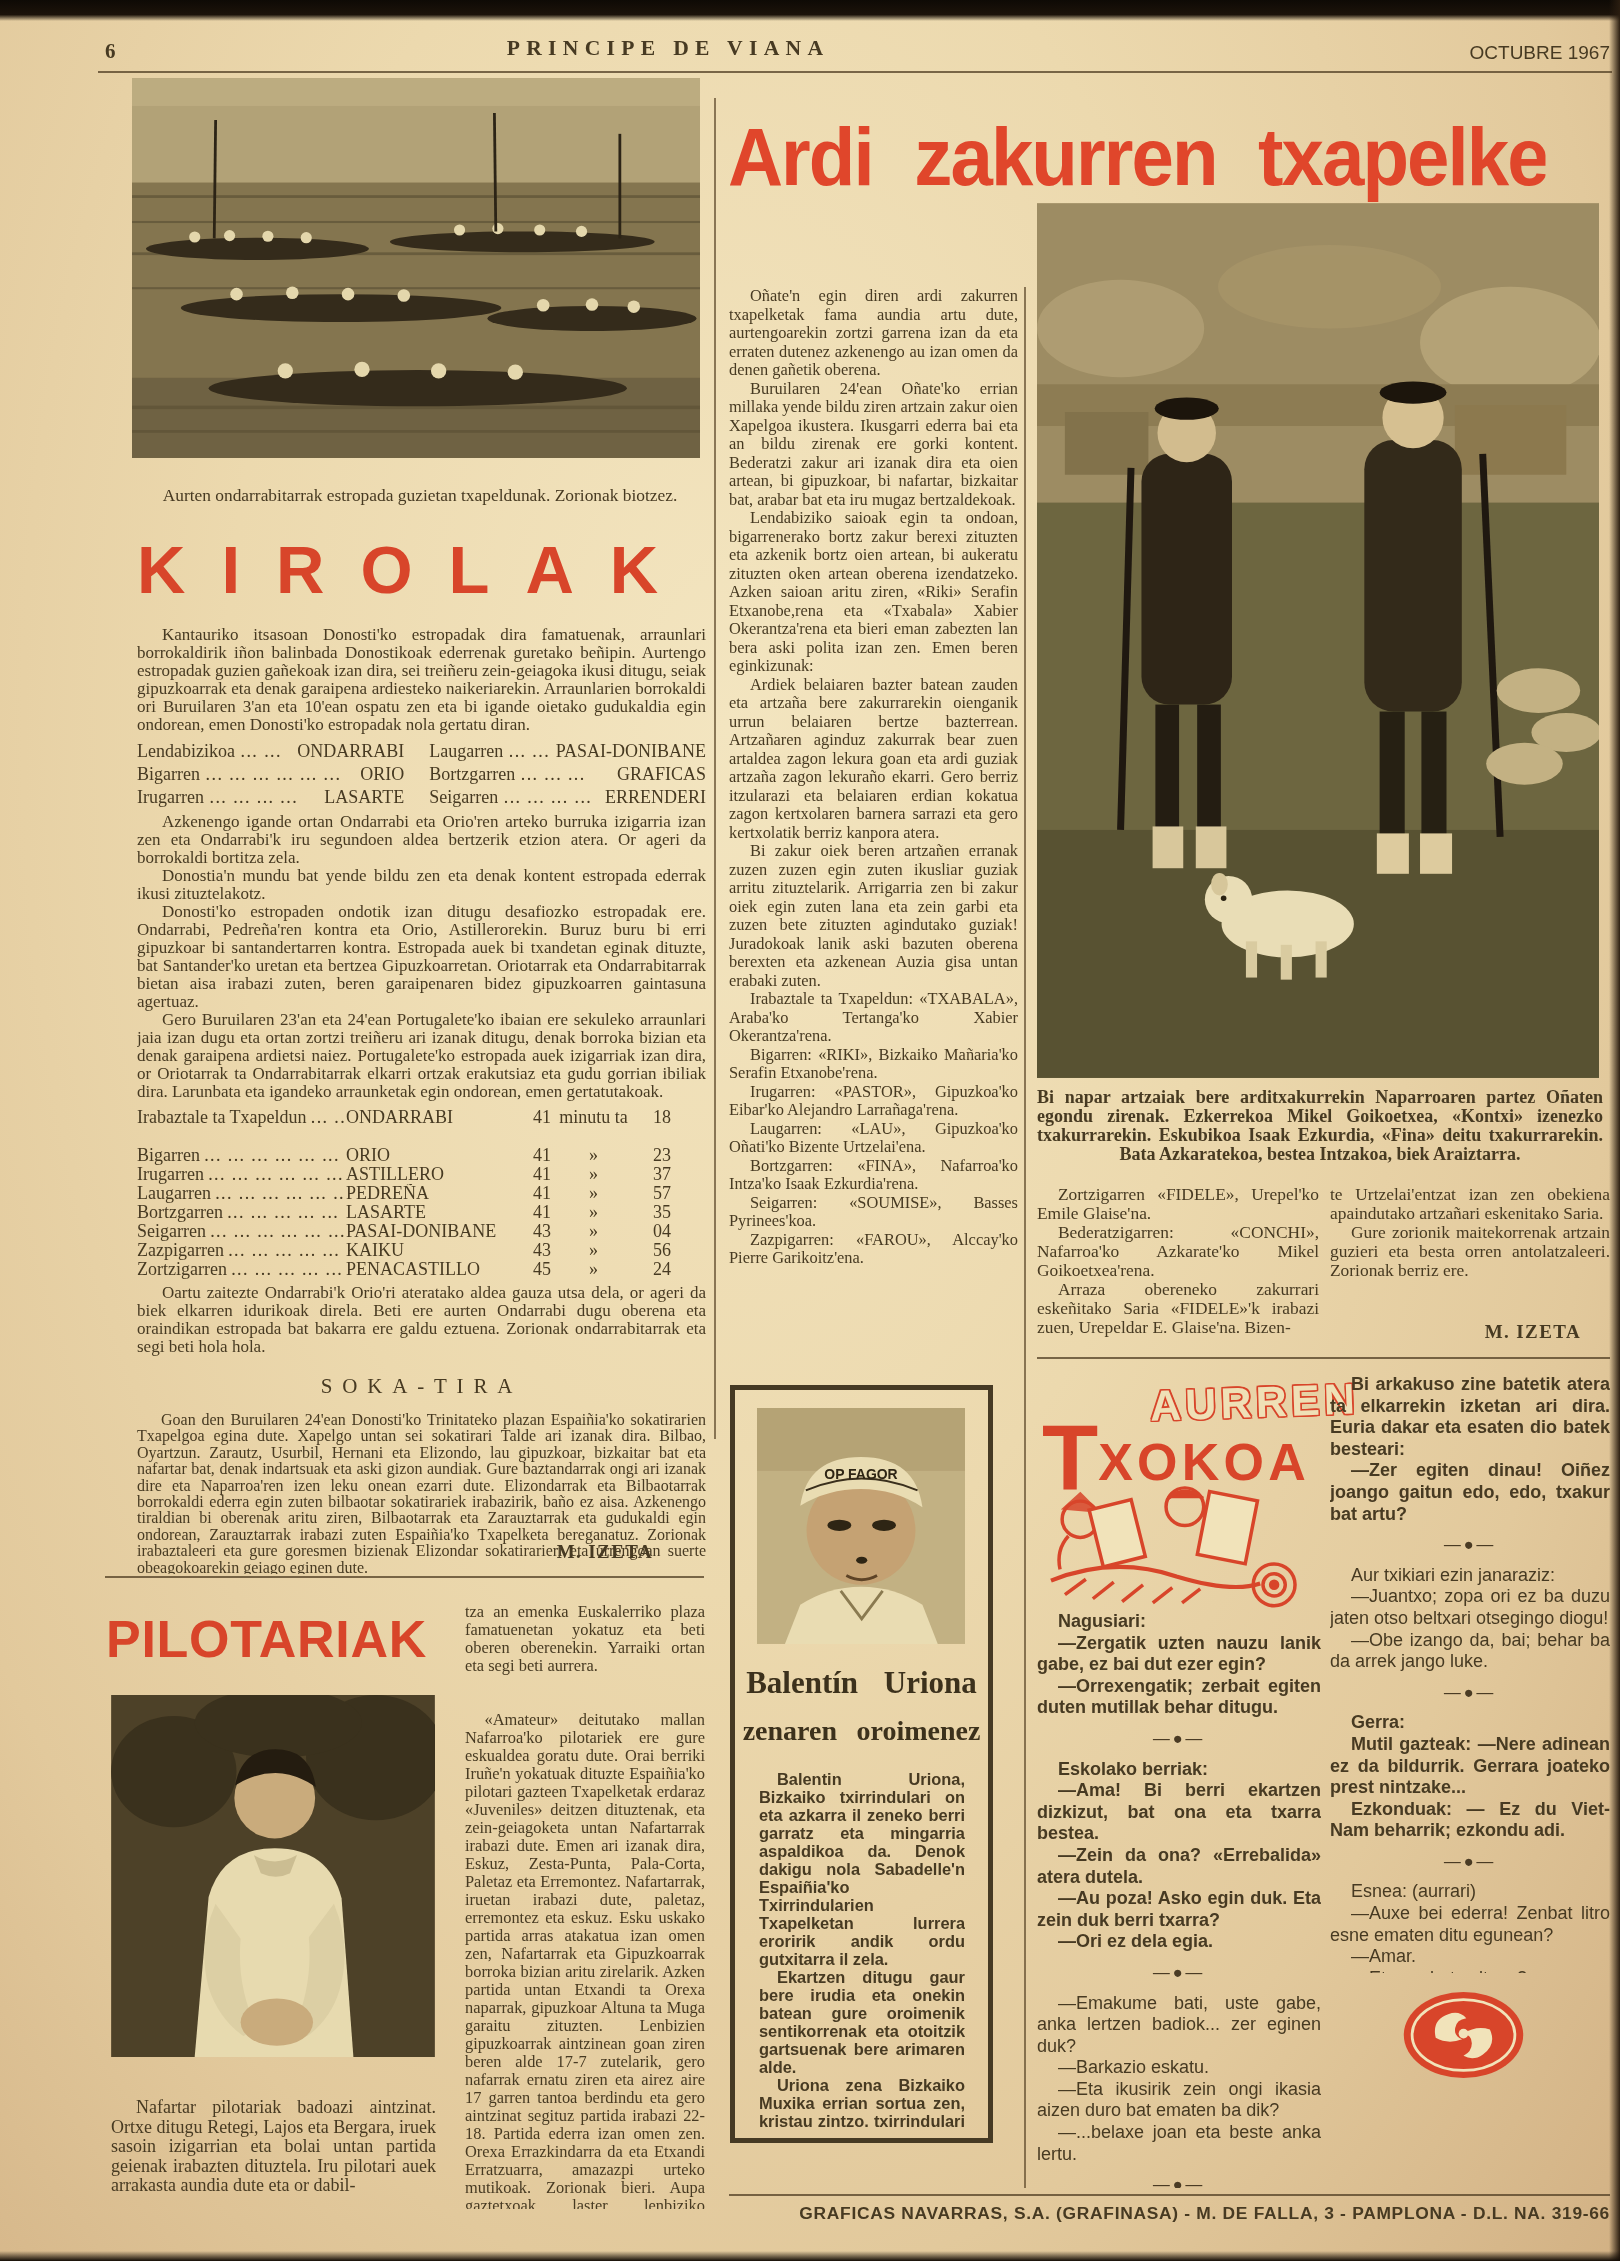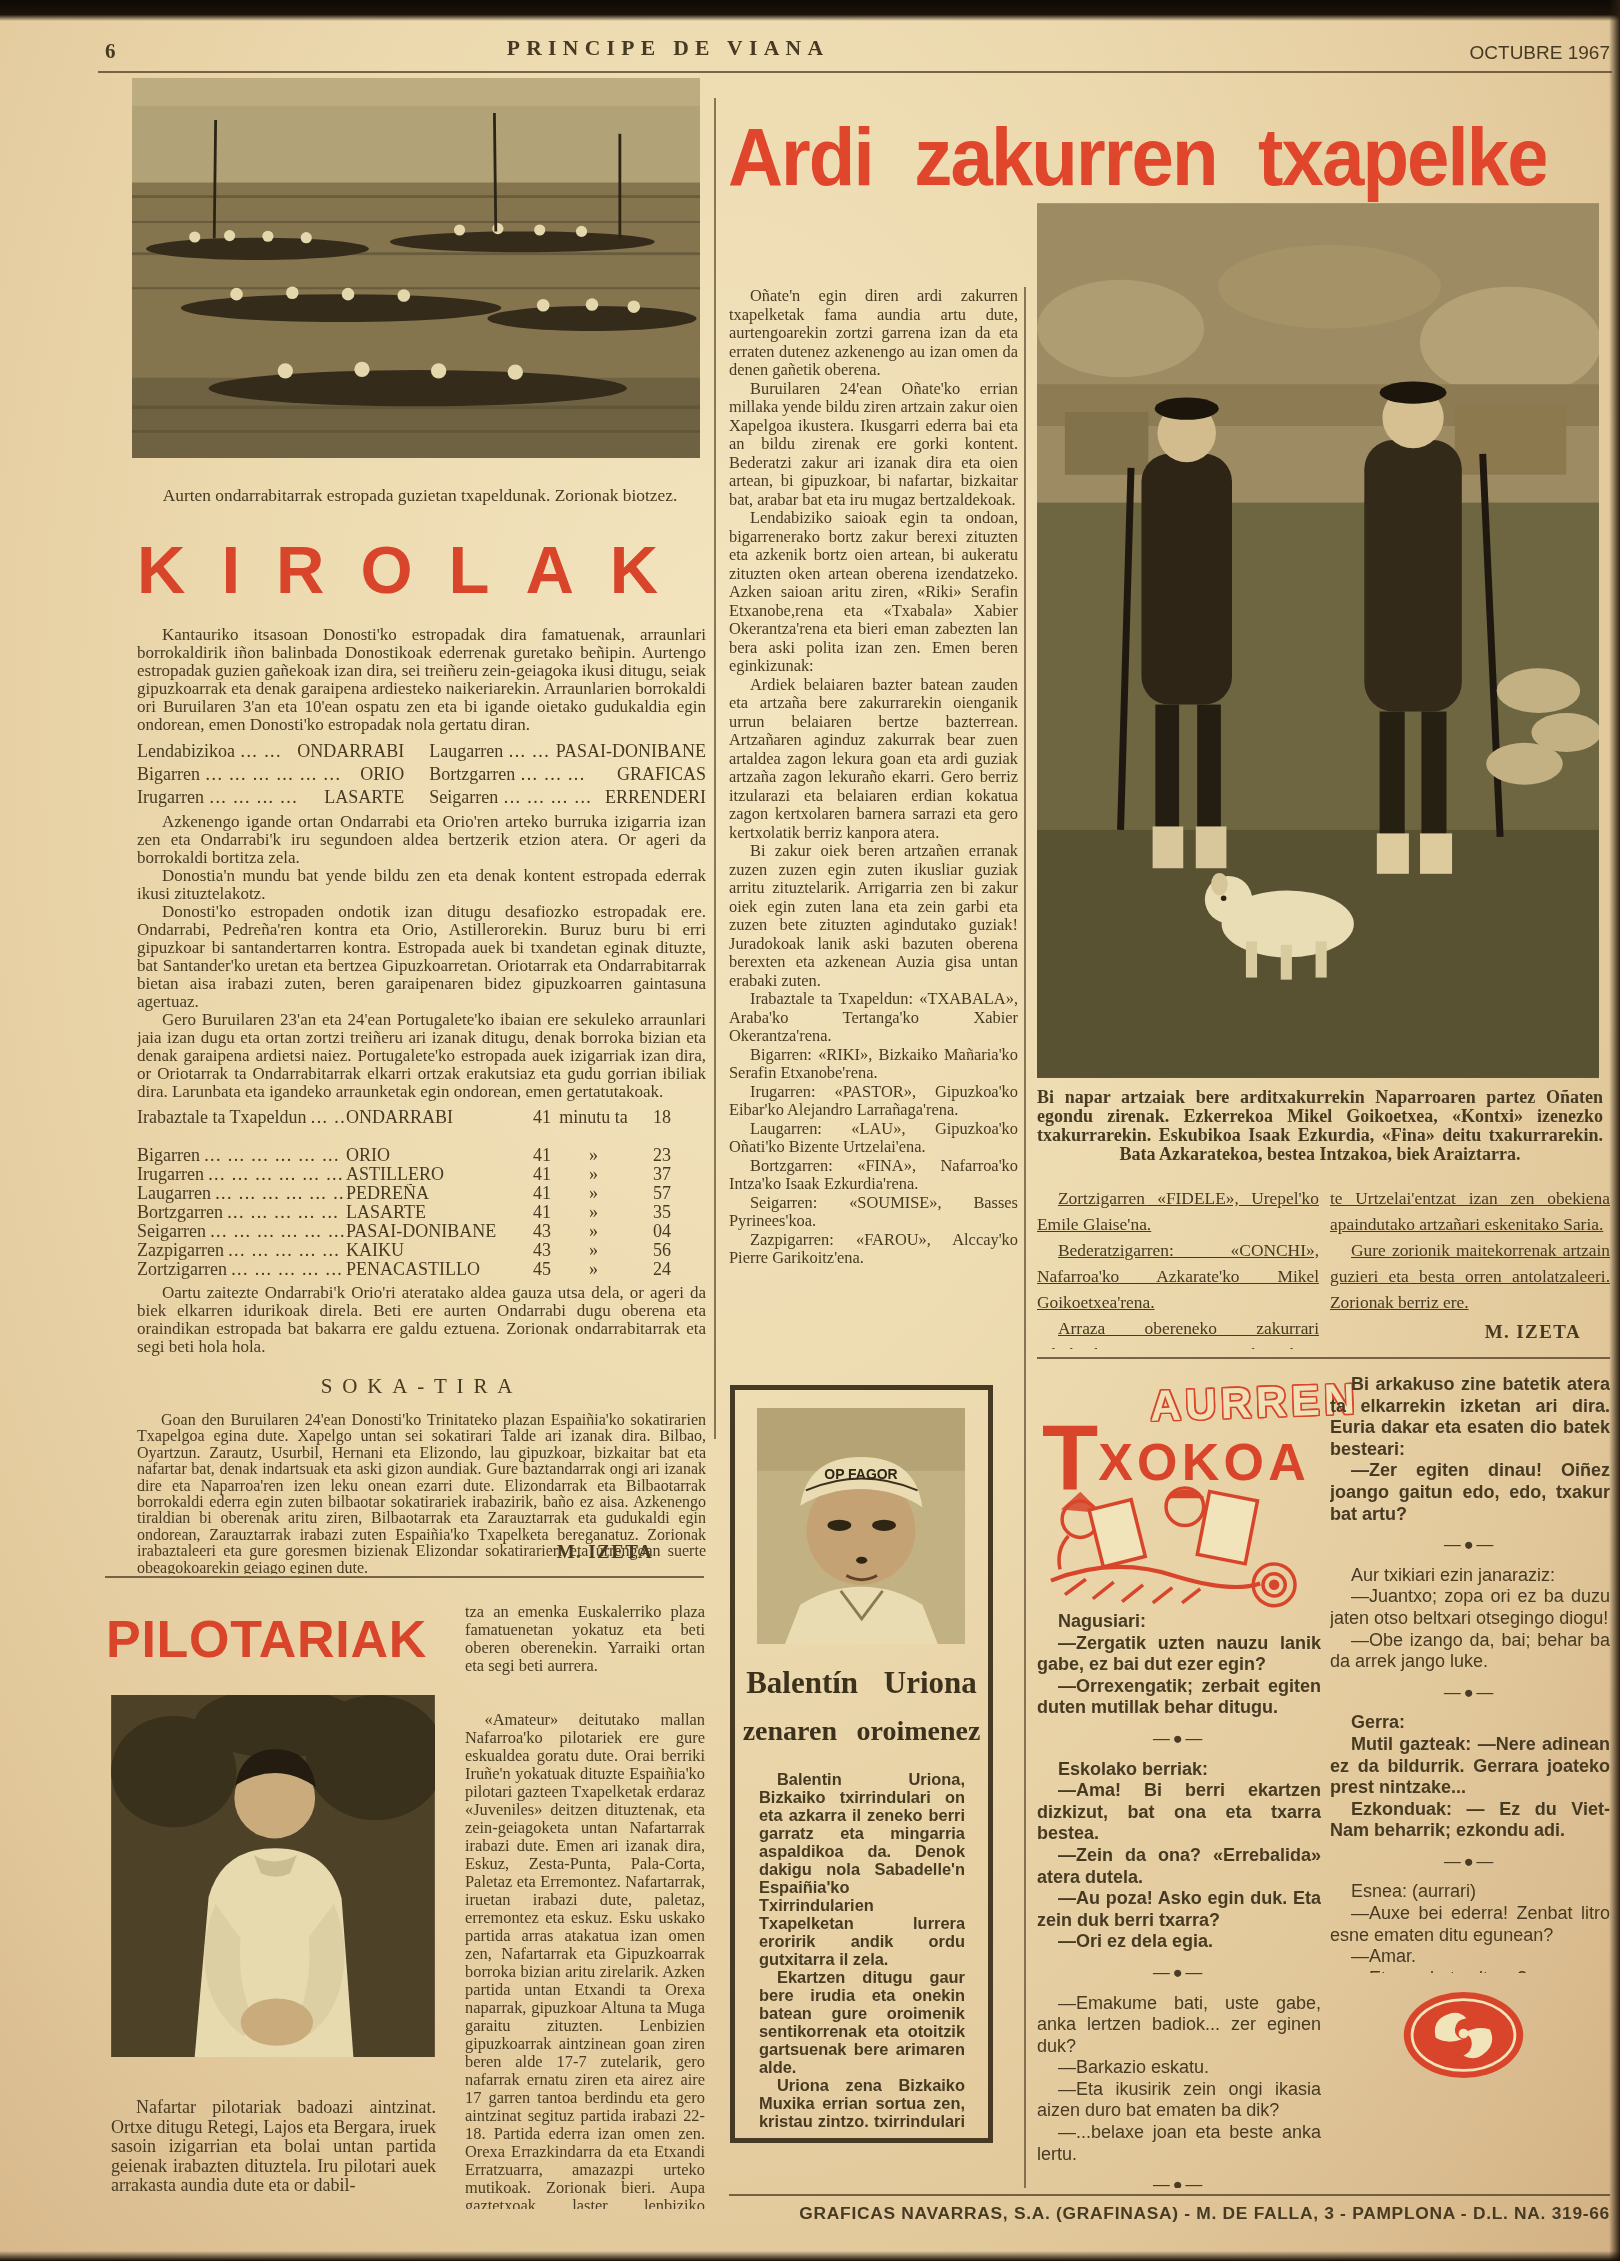--- a/index.html
+++ b/index.html
@@ -5,21 +5,21 @@
   html,body{margin:0;padding:0;background:#241a0e;}
   .page{position:relative;width:1620px;height:2261px;overflow:hidden;
     background:radial-gradient(ellipse at 45% 32%, #f3e5c0 0%, #ecd9ae 40%, #e2c99c 72%, #d2b184 100%);
     font-family:"Liberation Serif","DejaVu Serif",serif;color:#473a22;}
   .abs{position:absolute;}
   .ser{font-family:"Liberation Serif","DejaVu Serif",serif;}
   .san{font-family:"Liberation Sans","DejaVu Sans",sans-serif;}
   p{margin:0;}
   .bp{font-size:17px;line-height:18px;text-indent:25px;text-align:justify;}
   .mp{font-size:16.4px;line-height:18.5px;text-indent:21px;text-align:justify;}
-  .rp{font-size:17.4px;line-height:26px;text-indent:21px;text-align:justify;text-decoration:underline;}
+  .rp{font-size:17.4px;line-height:19px;text-indent:21px;text-align:justify;}
   .pp{font-size:16.4px;line-height:18px;text-indent:19.5px;text-align:justify;}
   .jb{font-family:"Liberation Sans","DejaVu Sans",sans-serif;font-weight:bold;font-size:18px;line-height:21.6px;text-align:justify;}
   .jn{font-family:"Liberation Sans","DejaVu Sans",sans-serif;font-size:18px;line-height:21.6px;text-align:justify;}
   .jind{text-indent:21px;}
   .vline{width:2.1px;background:rgba(88,68,38,.68);}
   .hline{height:2.1px;background:rgba(80,62,35,.75);}
   .sep{ text-align:center;font-weight:bold;color:#4a3b24;font-size:16.7px;margin:9.8px 0;letter-spacing:2.8px;}
   .leader{display:flex;align-items:baseline;font-size:18px;line-height:23px;}
   .leader .lb{white-space:nowrap;}
   .leader .dt{flex:1;overflow:hidden;white-space:nowrap;padding:0 5.6px;letter-spacing:1.4px;}

